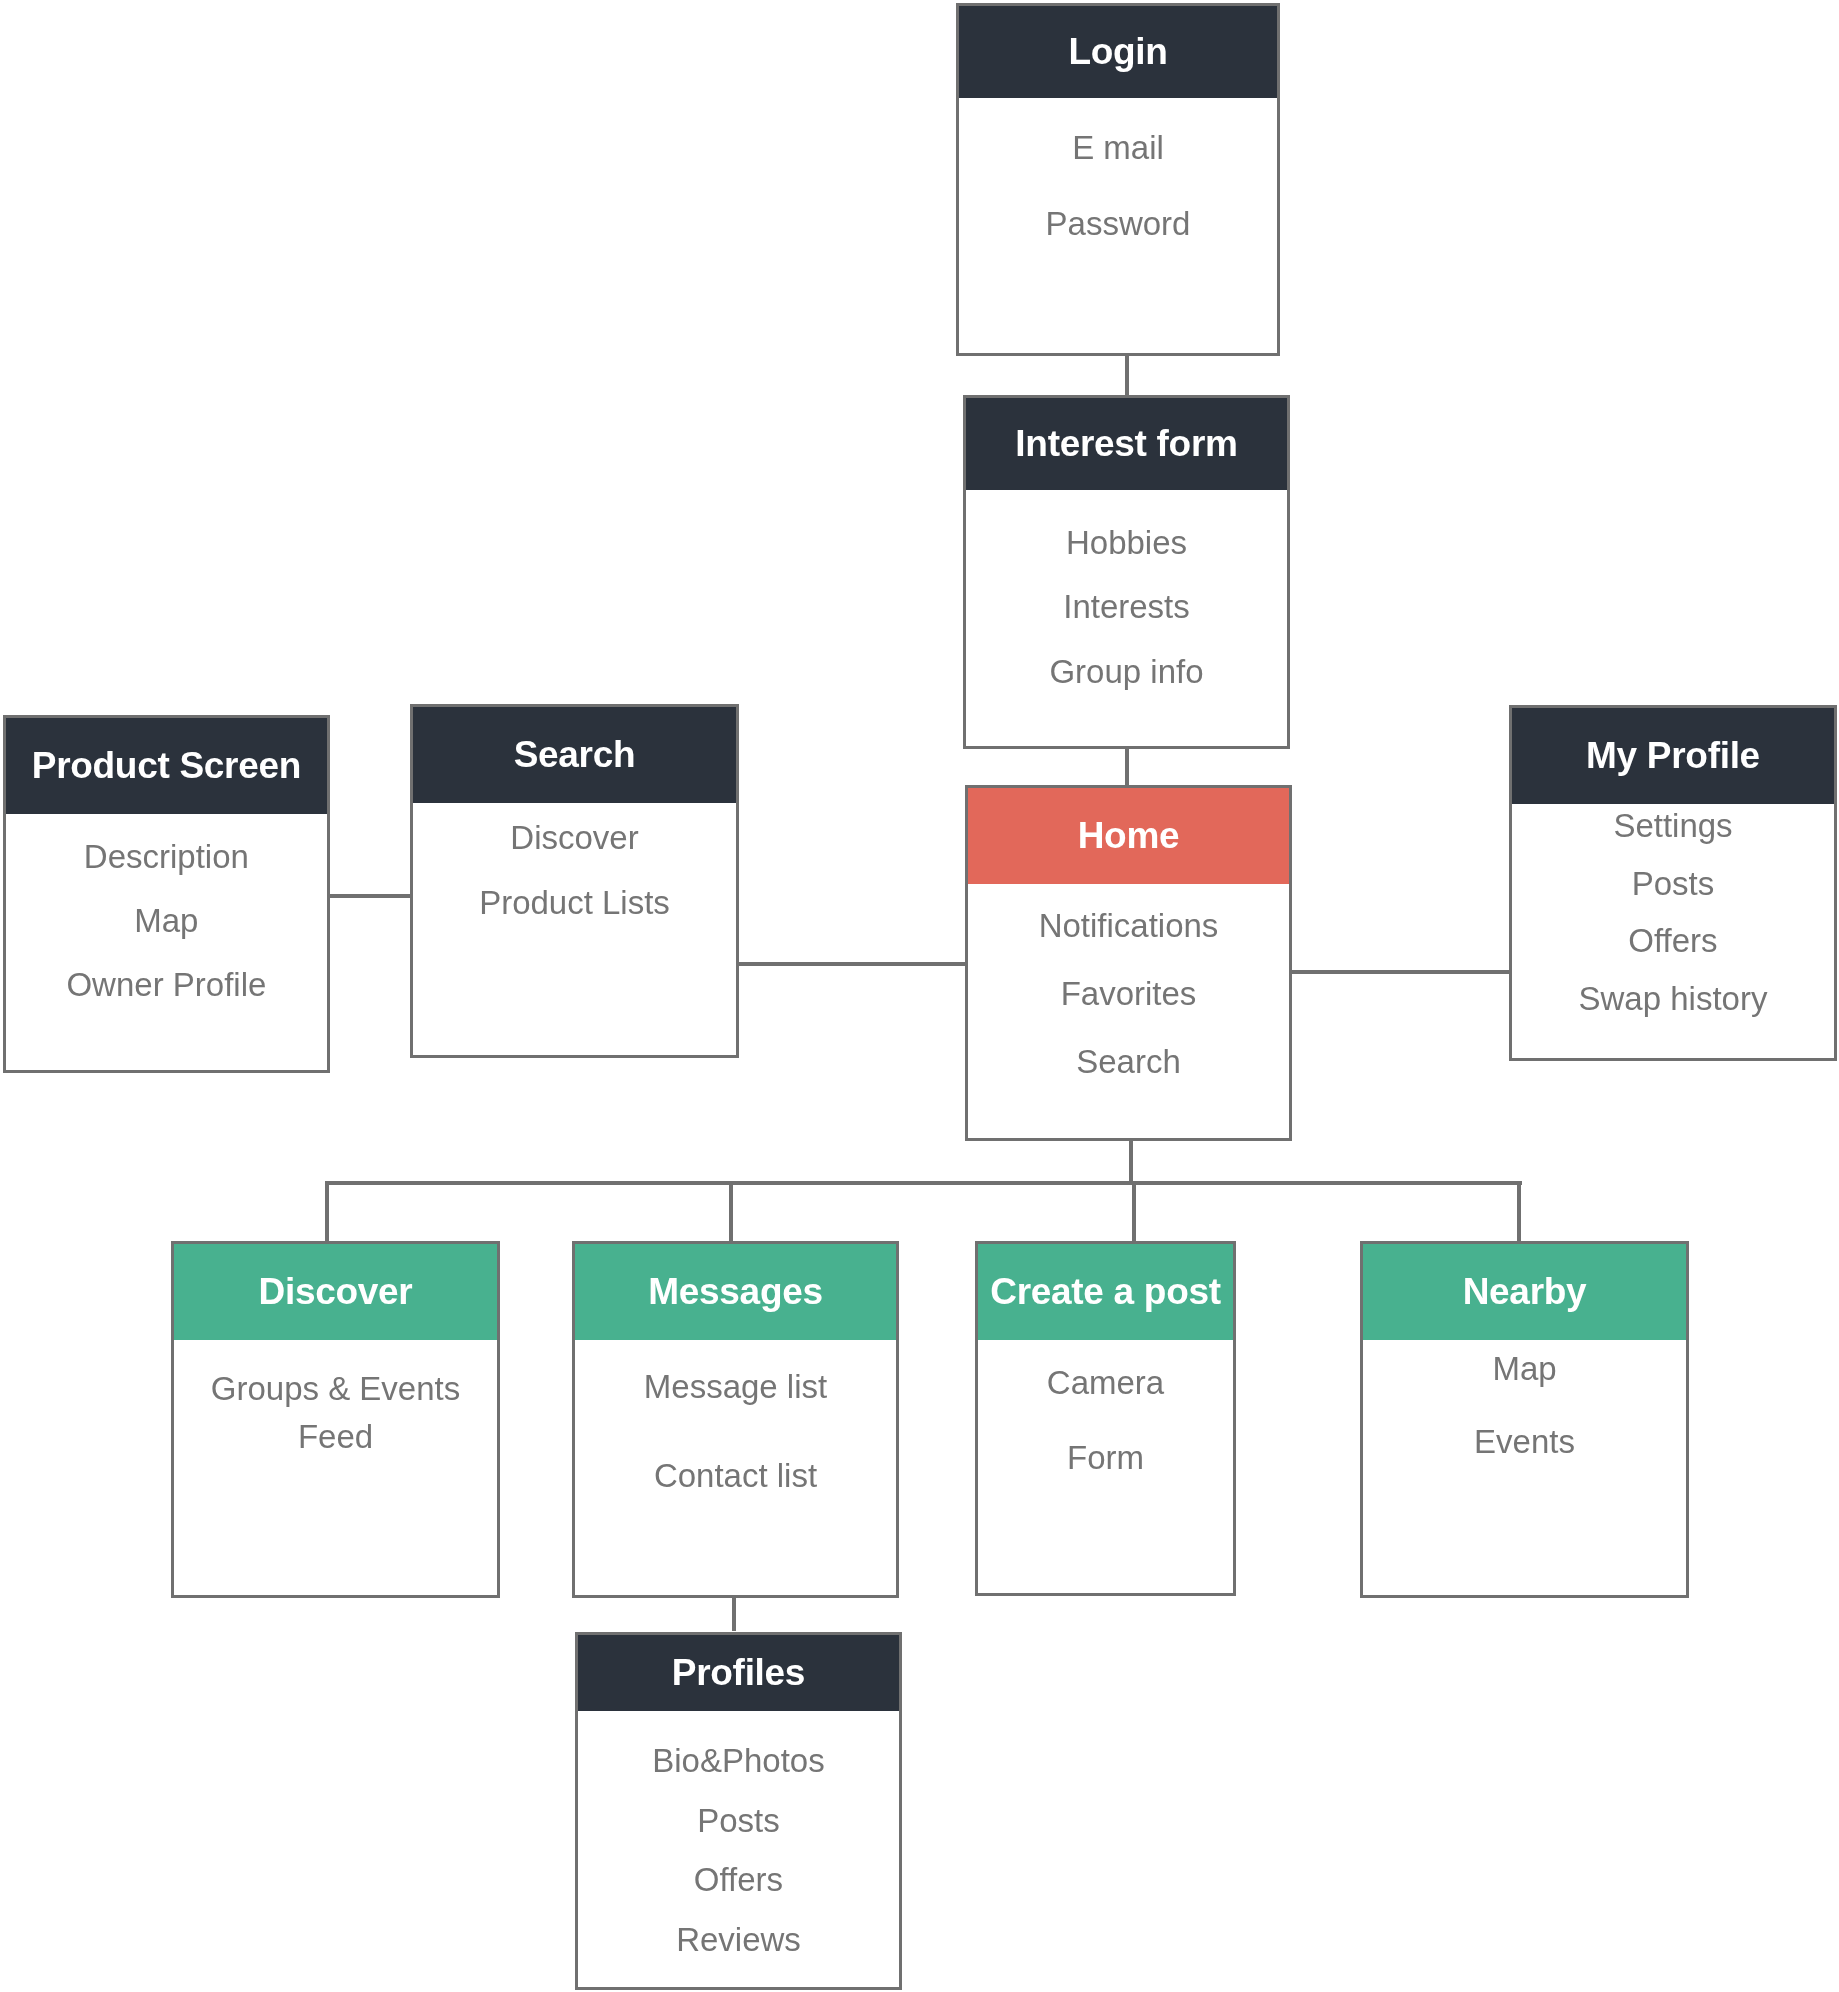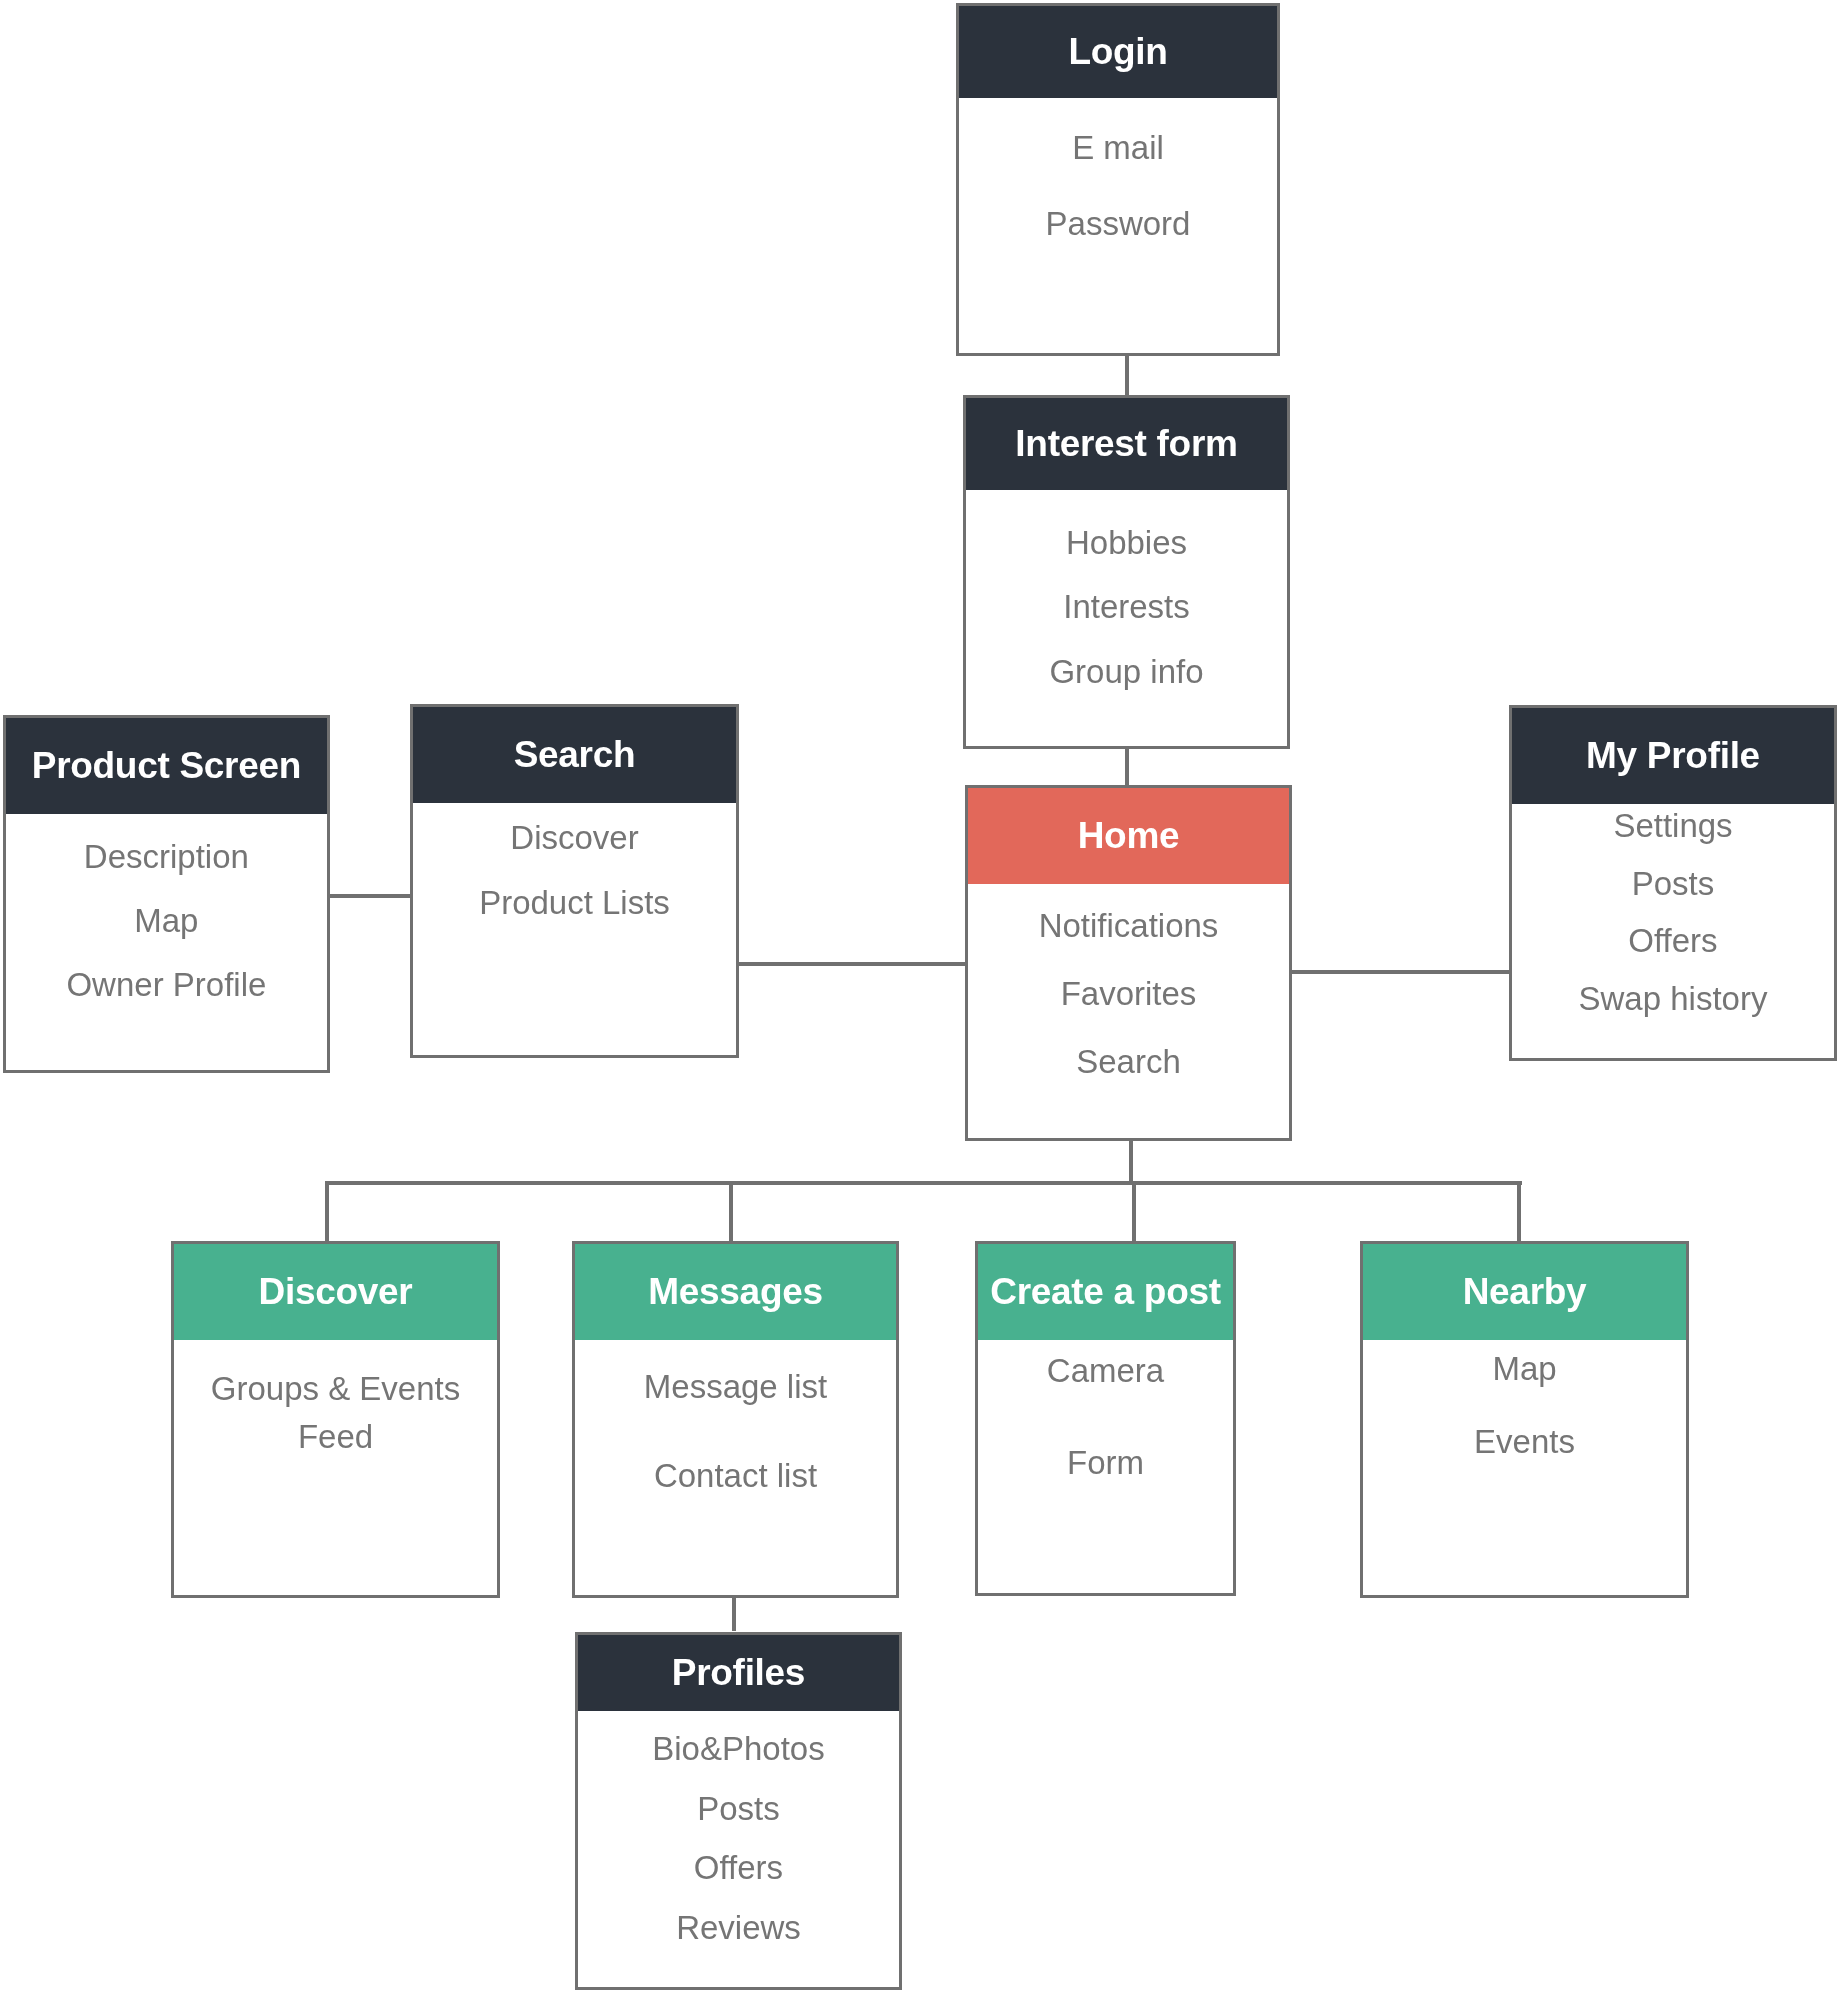--- a/index.html
+++ b/index.html
@@ -77,29 +77,29 @@
   #n-discover     {left:171px;  top:1241px; width:329px; height:357px;}
   #n-discover .node-header{height:96px;}
   #n-discover .node-body{padding-top:20px;gap:6px;margin-top:8px;}
 
   #n-messages     {left:572px;  top:1241px; width:327px; height:357px;}
   #n-messages .node-header{height:96px;}
   #n-messages .node-body{padding-top:26px;gap:47px;}
 
   #n-createpost   {left:975px; top:1241px; width:261px; height:355px;}
   #n-createpost .node-header{height:96px;}
-  #n-createpost .node-body{padding-top:10px;gap:50px;}
+  #n-createpost .node-body{padding-top:22px;gap:33px;}
 
   #n-nearby       {left:1360px; top:1241px; width:329px; height:357px;}
   #n-nearby .node-header{height:96px;}
   #n-nearby .node-body{padding-top:7.8px;gap:31px;}
 
   #n-profiles     {left:575px;  top:1632px; width:327px; height:358px;}
   #n-profiles .node-header{height:76px;}
-  #n-profiles .node-body{padding-top:17px;gap:17.6px;}
+  #n-profiles .node-body{padding-top:29px;gap:17.6px;}
 
   
   #c-login-interest   {left:1125px; top:356px;  width:3.9px;    height:39px;}
   #c-interest-home    {left:1125px; top:749px;  width:3.9px;    height:36px;}
   #c-product-search   {left:330px;  top:894px;  width:80px;   height:3.9px;}
   #c-search-home      {left:738px;  top:962px;  width:227px;  height:3.9px;}
   #c-home-myprofile   {left:1292px; top:970px;  width:217px;  height:3.9px;}
   #c-home-bus         {left:1129px; top:1141px; width:3.9px;    height:44px;}
   #c-bus              {left:325px;  top:1181px; width:1197px; height:3.9px;}
   #c-bus-discover     {left:325px;  top:1183px; width:3.9px;    height:59px;}

